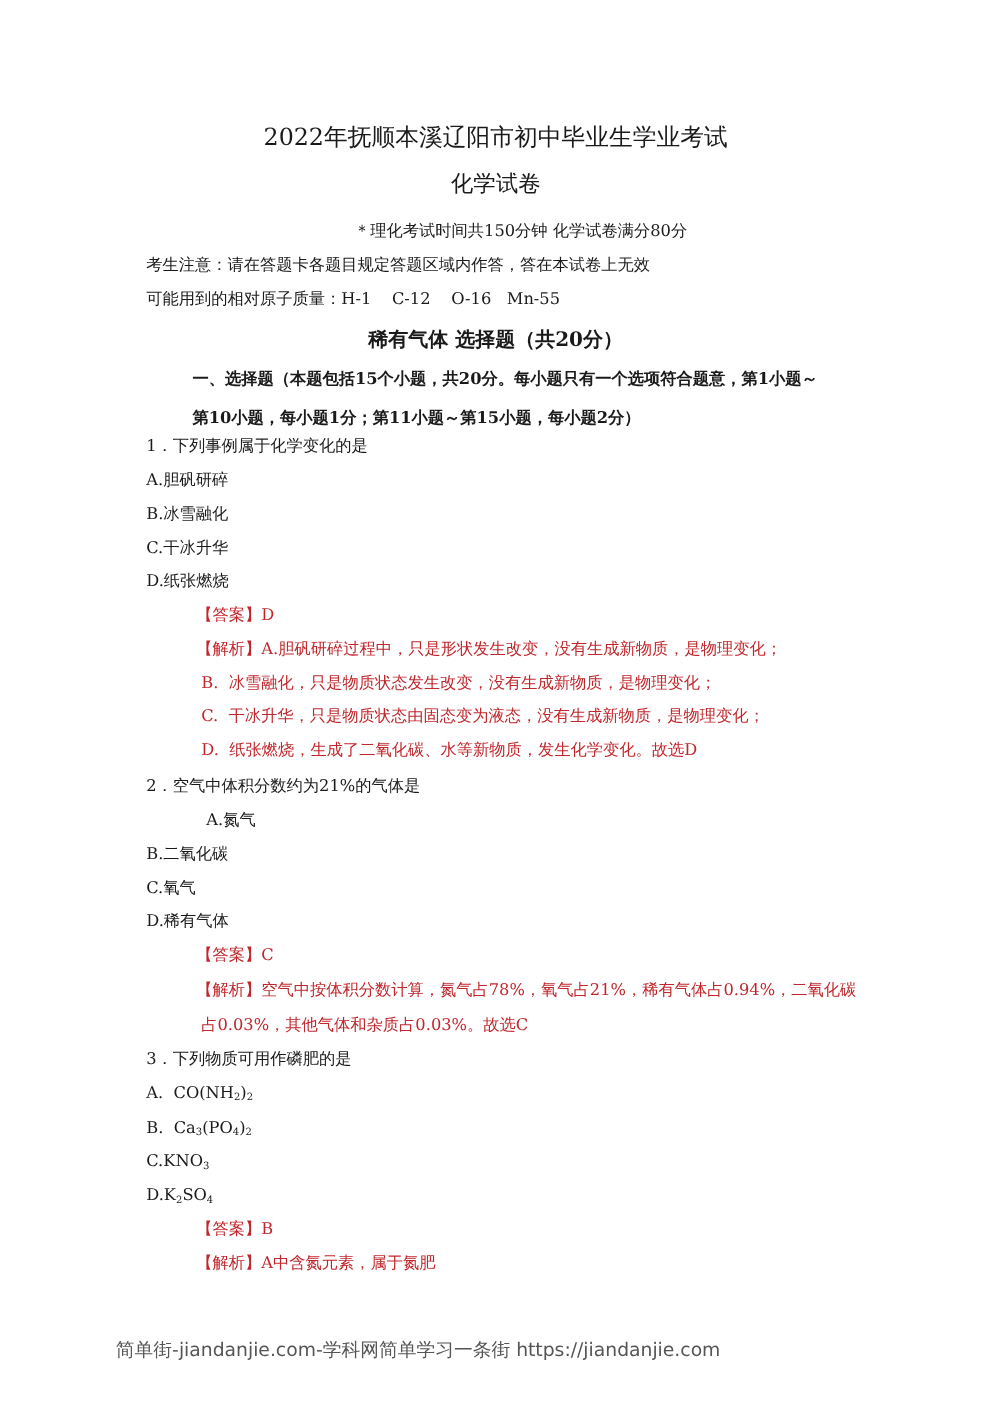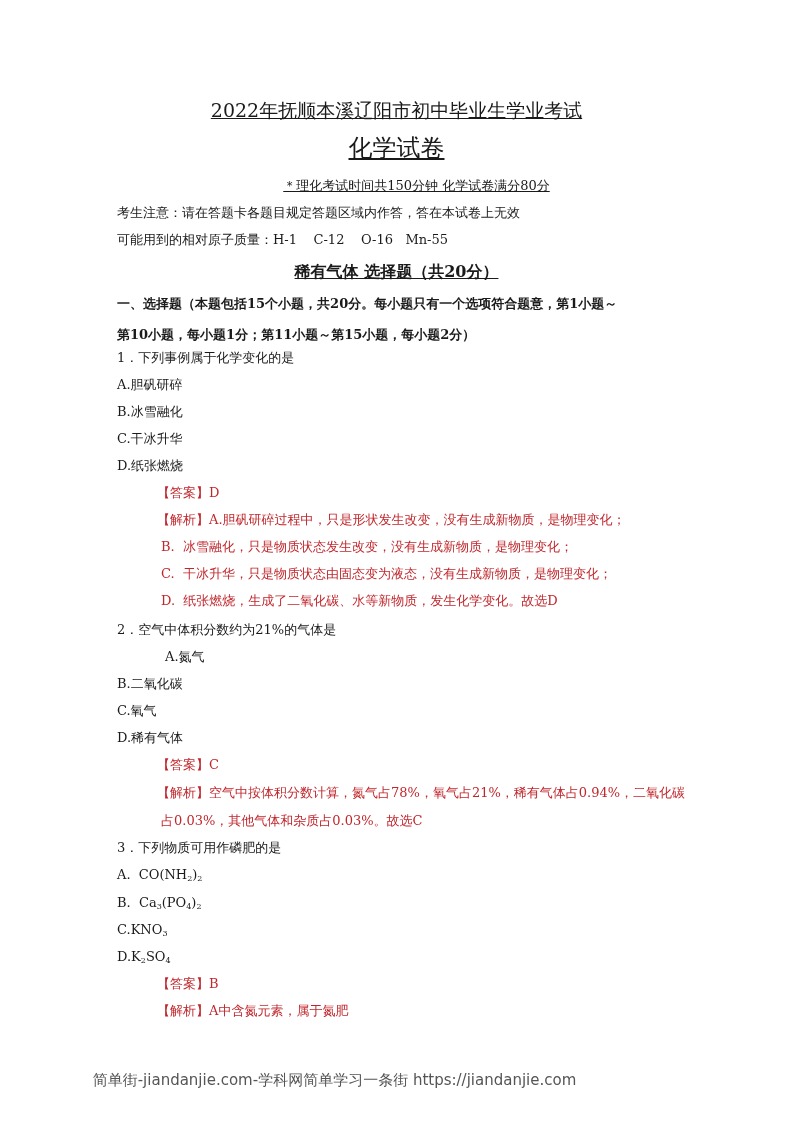--- a/index.html
+++ b/index.html
@@ -1,25 +1,25 @@
 <!DOCTYPE html>
 <html><head>
 <meta charset="utf-8">
 <style>
   html, body { margin: 0; padding: 0; background: #ffffff; }
   body { width: 793px; height: 1122px; position: relative; overflow: hidden;
          font-family: "DejaVu Serif", "Liberation Serif", serif; color: #1a1a1a; }
   .page { position: absolute; left: 0; top: 0; width: 793px; height: 1122px; }
   .line { position: absolute; left: 117px; white-space: nowrap; font-size: 13px; line-height: 16px; }
-  .center { left: 0; width: 793px; text-align: center; text-decoration: underline; }
+  .center { left: 0; width: 793px; text-align: center; }
   .title1 { font-size: 19px; line-height: 24px; }
-  .title2 { font-size: 24px; line-height: 24px; }
+  .title2 { font-size: 18px; line-height: 24px; }
   .note { font-size: 13px; }
   .section { font-size: 16px; font-weight: bold; line-height: 20px; }
-  .bold { font-weight: bold; }
+  .bold { font-weight: bold; margin-left: 37px; }
   .red { color: #c0272d; margin-left: 44px; }
   .bracket { color: #c0272d; }
   sub { font-size: 8px; vertical-align: -2px; line-height: 0; }
   .footer { position: absolute; left: 0; width: 669px; text-align: center; top: 1071px;
             font-family: "DejaVu Sans", "Liberation Sans", sans-serif; font-size: 15px; color: #555555; }
 </style>
 </head>
 <body>
 
 <div class="page">

